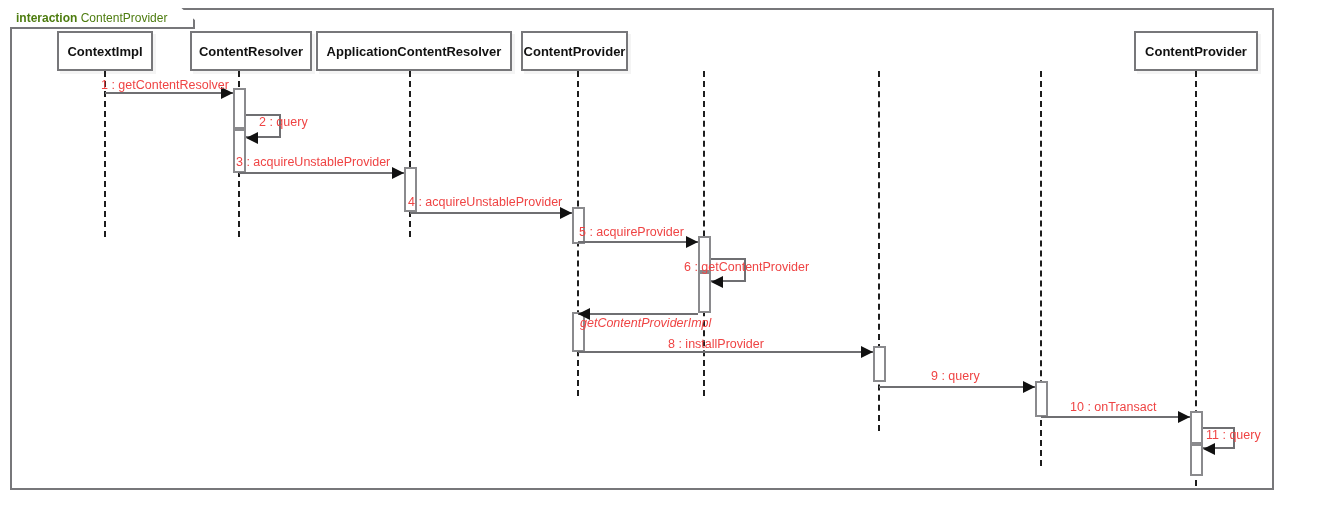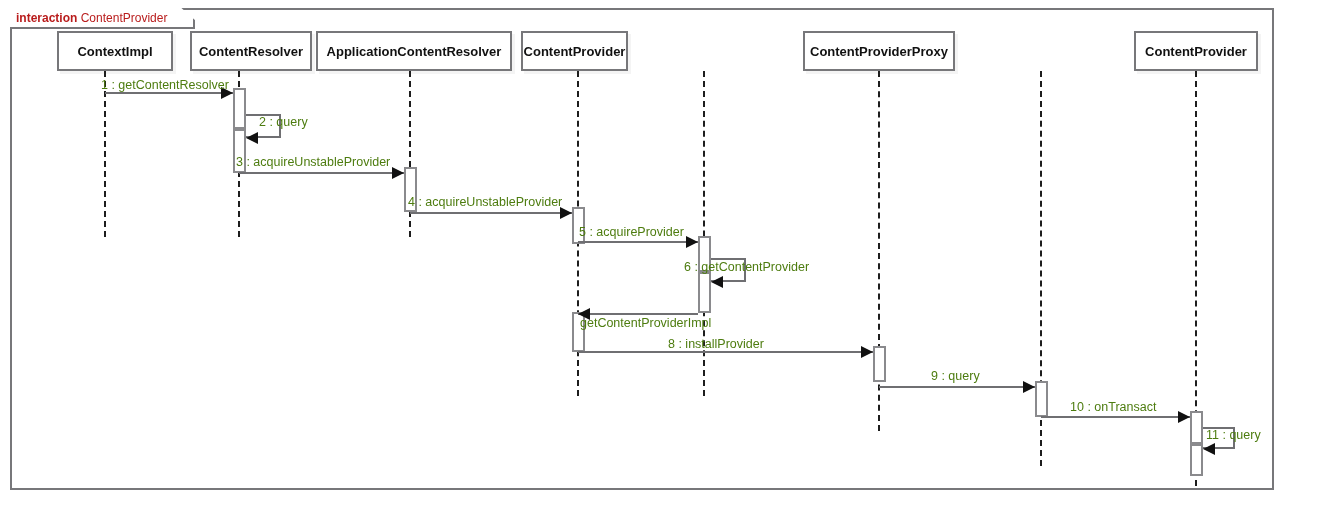--- a/index.html
+++ b/index.html
@@ -33,21 +33,21 @@
     height: 21px;
     box-sizing: border-box;
     padding: 2px 26px 2px 6px;
     border: 2px solid #77777a;
     border-top: none;
     border-left: none;
     background: #ffffff;
     font-size: 12px;
     line-height: 17px;
     white-space: nowrap;
-    color: #b91c1c;
+    color: #4d7c0f;
     clip-path: polygon(0 0, calc(100% - 14px) 0, 100% 60%, 100% 100%, 0 100%);
   }
   #frame-tab .kw { font-weight: bold; }
   #frame-tab .nm { font-weight: normal; }
 
   
   .lifeline-head {
     position: absolute;
     height: 40px;
     box-sizing: border-box;
@@ -86,21 +86,21 @@
     position: absolute;
     width: 0; height: 0;
     border-top: 6px solid transparent;
     border-bottom: 6px solid transparent;
   }
   .arrow-right { border-left: 12px solid #111111; }
   .arrow-left  { border-right: 12px solid #111111; }
   .msg-label {
     position: absolute;
     font-size: 12.5px;
-    color: #4d7c0f;
+    color: #ef4444;
     white-space: nowrap;
     line-height: 14px;
   }
   
   .self-box {
     position: absolute;
     box-sizing: border-box;
     border: 2px solid #6f6f72;
     border-left: none;
     background: transparent;
@@ -110,34 +110,31 @@
 <body>
 
 <div id="canvas">
 
   <div id="frame"></div>
   <div id="frame-tab">
     <span class="kw">interaction</span>
     <span class="nm">ContentProvider</span>
   </div>
 
-  <div class="lifeline-head" style="left:57px;  top:31px; width:116px;">
+  <div class="lifeline-head" style="left:57px;  top:31px; width:96px;">
     <span>ContextImpl</span>
   </div>
   <div class="lifeline-head" style="left:178px; top:31px; width:122px;margin-left:12px;">
     <span>ContentResolver</span>
   </div>
   <div class="lifeline-head" style="left:316px; top:31px; width:196px;">
     <span>ApplicationContentResolver</span>
   </div>
   <div class="lifeline-head" style="left:521px; top:31px; width:107px;">
     <span>ContentProvider</span>
-  </div>
-  <div class="lifeline-head" style="left:803px; top:31px; width:152px;">
-    <span>ContentProviderProxy</span>
   </div>
   <div class="lifeline-head" style="left:1134px; top:31px; width:124px;">
     <span>ContentProvider</span>
   </div>
 
   <div class="lifeline-stem" style="left:104px;  top:71px; height:166px;"></div>
   <div class="lifeline-stem" style="left:238px;  top:71px; height:166px;"></div>
   <div class="lifeline-stem" style="left:409px;  top:71px; height:166px;"></div>
   <div class="lifeline-stem" style="left:577px;  top:71px; height:325px;"></div>
   <div class="lifeline-stem" style="left:703px;  top:71px; height:325px;"></div>
@@ -182,21 +179,21 @@
   <div class="msg-line" style="left:578px; top:241px; width:120px;"></div>
   <div class="arrow-head arrow-right" style="left:686px; top:236px;"></div>
   <div class="msg-label" style="left:579px; top:225px;">5 : acquireProvider</div>
 
   <div class="self-box" style="left:711px; top:258px; width:35px; height:24px;"></div>
   <div class="arrow-head arrow-left" style="left:711px; top:276px;"></div>
   <div class="msg-label" style="left:684px; top:260px;">6 : getContentProvider</div>
 
   <div class="msg-line" style="left:578px; top:313px; width:120px;"></div>
   <div class="arrow-head arrow-left" style="left:578px; top:308px;"></div>
-  <div class="msg-label" style="left:580px; top:316px;">getContentProviderImpl</div>
+  <div class="msg-label" style="left:580px; top:316px;font-style:italic;">getContentProviderImpl</div>
 
   <div class="msg-line" style="left:578px; top:351px; width:295px;"></div>
   <div class="arrow-head arrow-right" style="left:861px; top:346px;"></div>
   <div class="msg-label" style="left:668px; top:337px;">8 : installProvider</div>
 
   <div class="msg-line" style="left:879px; top:386px; width:156px;"></div>
   <div class="arrow-head arrow-right" style="left:1023px; top:381px;"></div>
   <div class="msg-label" style="left:931px; top:369px;">9 : query</div>
 
   <div class="msg-line" style="left:1041px; top:416px; width:149px;"></div>

